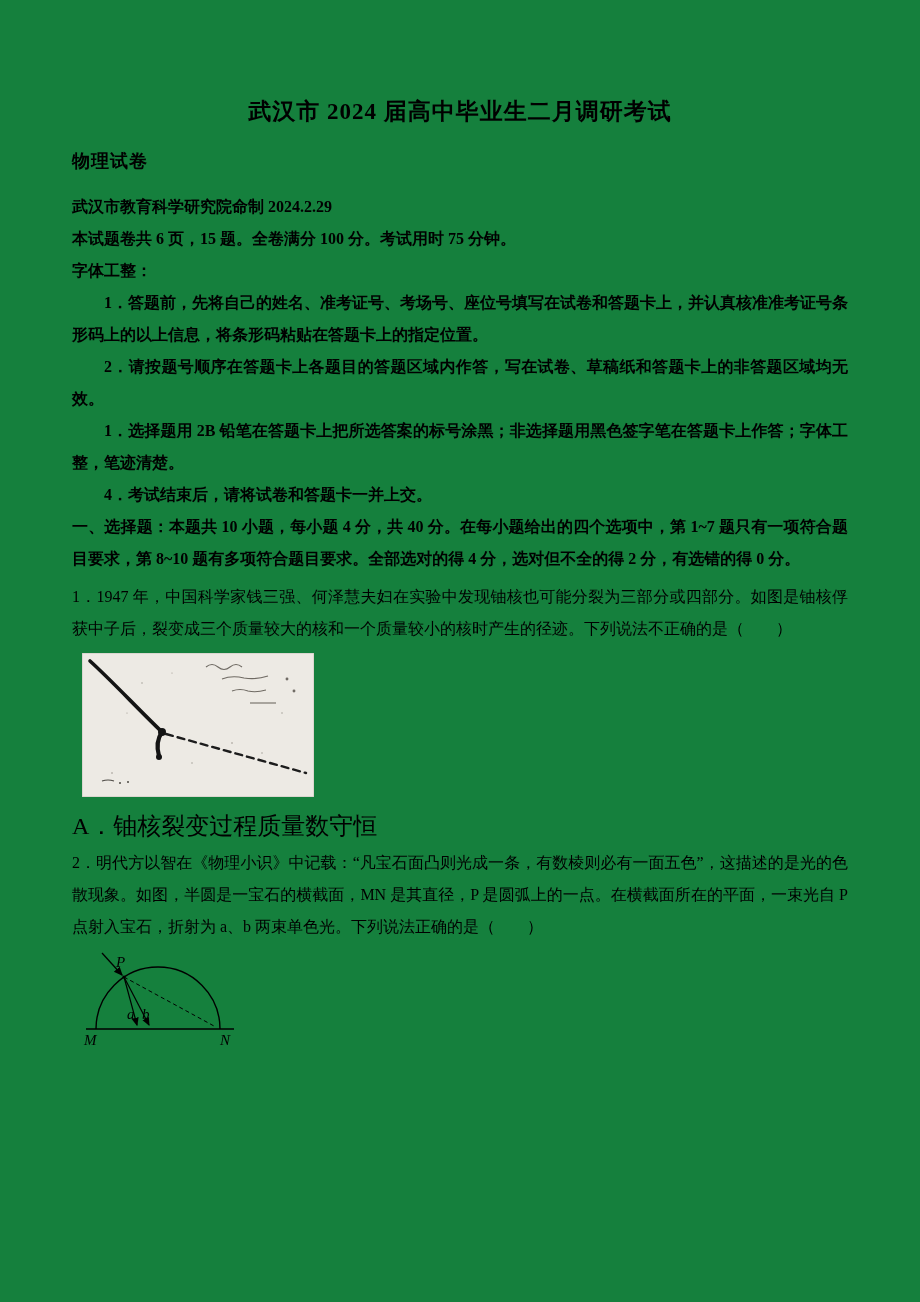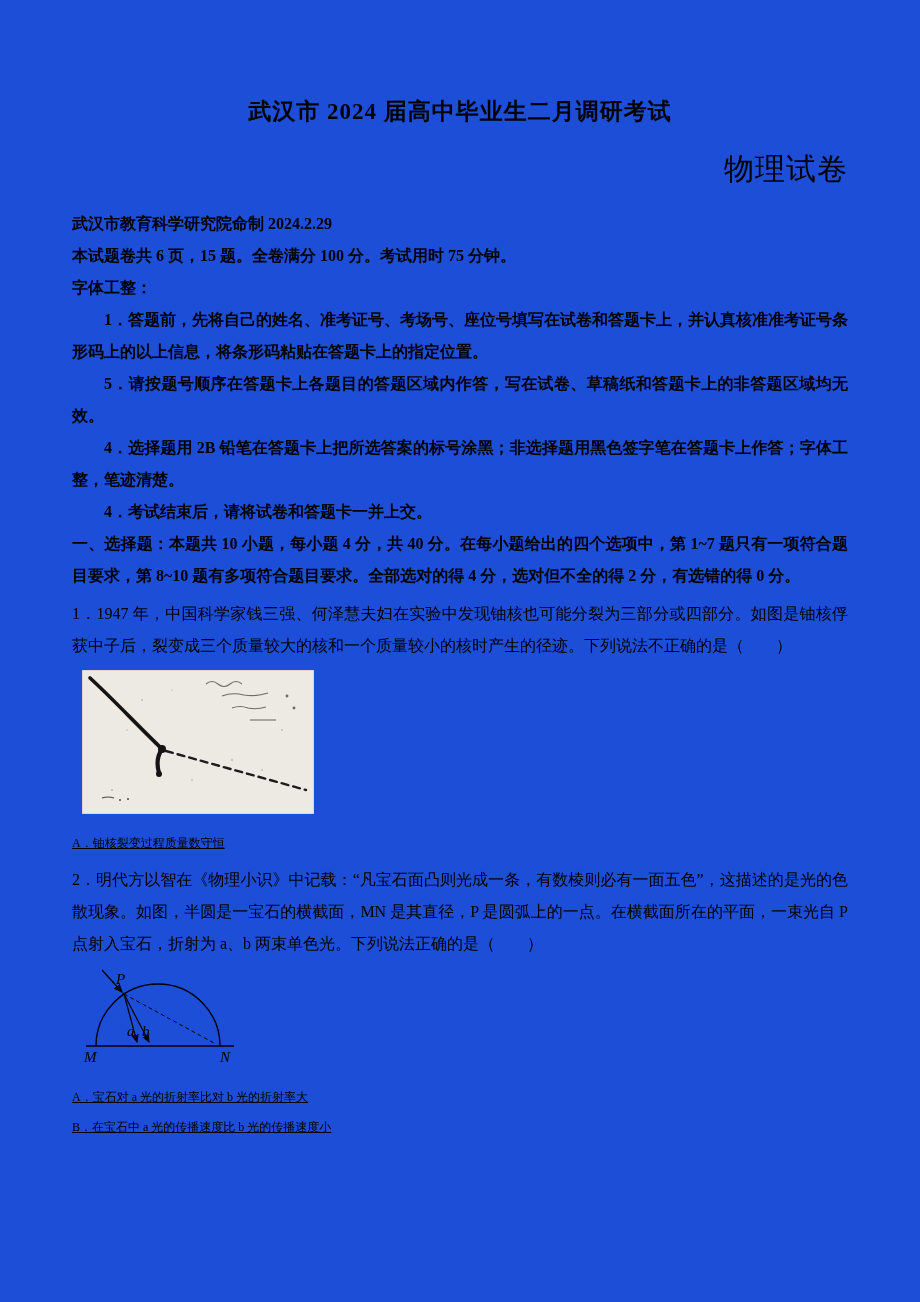--- a/index.html
+++ b/index.html
@@ -7,76 +7,75 @@
     padding: 0;
     background: #ffffff;
     font-family: "Liberation Serif", "DejaVu Serif", serif;
     color: #000000;
   }
   .page {
     width: 920px;
     height: 1302px;
     box-sizing: border-box;
     padding: 96px 72px 52px 72px;
-    background: #1d4ed8;
+    background: #15803d;
     overflow: hidden;
   }
   .title {
     text-align: center;
     font-weight: bold;
     font-size: 23px;
     margin: 0 0 22px 0;
     letter-spacing: 1px;
   }
   .subtitle {
-    text-align: right;
-    font-weight: normal;
-    font-size: 30px;
+    text-align: left;
+    font-weight: bold;
+    font-size: 18px;
     margin: 0 0 18px 0;
     letter-spacing: 1px;
   }
   p {
     margin: 0;
     font-size: 16px;
     line-height: 32px;
     text-align: justify;
   }
   .bold { font-weight: bold; }
   .indent2 { text-indent: 2em; }
   .qtext { margin-top: 6px; }
   .figure-block {
     margin: 8px 0 10px 10px;
   }
   .option {
-    font-size: 12px;
+    font-size: 24px;
     line-height: 30px;
     margin: 0;
-    text-decoration: underline;
   }
   .options { margin-top: 8px; }
   svg text {
     font-family: "Liberation Serif", "DejaVu Serif", serif;
   }
   .fig-label { font-style: italic; font-size: 15px; }
 </style>
 </head>
 <body>
 
 <div class="page">
 
   <h1 class="title">武汉市 2024 届高中毕业生二月调研考试</h1>
   <h2 class="subtitle">物理试卷</h2>
 
   <p class="bold">武汉市教育科学研究院命制 2024.2.29</p>
   <p class="bold">本试题卷共 6 页，15 题。全卷满分 100 分。考试用时 75 分钟。</p>
   <p class="bold">字体工整：</p>
 
   <p class="bold indent2">1．答题前，先将自己的姓名、准考证号、考场号、座位号填写在试卷和答题卡上，并认真核准准考证号条形码上的以上信息，将条形码粘贴在答题卡上的指定位置。</p>
-  <p class="bold indent2">5．请按题号顺序在答题卡上各题目的答题区域内作答，写在试卷、草稿纸和答题卡上的非答题区域均无效。</p>
-  <p class="bold indent2">4．选择题用 2B 铅笔在答题卡上把所选答案的标号涂黑；非选择题用黑色签字笔在答题卡上作答；字体工整，笔迹清楚。</p>
+  <p class="bold indent2">2．请按题号顺序在答题卡上各题目的答题区域内作答，写在试卷、草稿纸和答题卡上的非答题区域均无效。</p>
+  <p class="bold indent2">1．选择题用 2B 铅笔在答题卡上把所选答案的标号涂黑；非选择题用黑色签字笔在答题卡上作答；字体工整，笔迹清楚。</p>
   <p class="bold indent2">4．考试结束后，请将试卷和答题卡一并上交。</p>
 
   <p class="bold">一、选择题：本题共 10 小题，每小题 4 分，共 40 分。在每小题给出的四个选项中，第 1~7 题只有一项符合题目要求，第 8~10 题有多项符合题目要求。全部选对的得 4 分，选对但不全的得 2 分，有选错的得 0 分。</p>
 
   <p class="qtext">1．1947 年，中国科学家钱三强、何泽慧夫妇在实验中发现铀核也可能分裂为三部分或四部分。如图是铀核俘获中子后，裂变成三个质量较大的核和一个质量较小的核时产生的径迹。下列说法不正确的是（　　）</p>
 
   <div class="figure-block">
     <svg width="232" height="144" viewBox="0 0 232 144">
       <rect x="0" y="0" width="232" height="144" fill="#edeae4" stroke="#c8c4bb" stroke-width="1"></rect>
 
@@ -145,18 +144,14 @@
       <line x1="42" y1="26" x2="132" y2="75" stroke="#000" stroke-width="1" stroke-dasharray="4 3"></line>
 
       <text class="fig-label" x="34" y="16">P</text>
       <text class="fig-label" x="45" y="68">a</text>
       <text class="fig-label" x="60" y="68">b</text>
       <text class="fig-label" x="2" y="94">M</text>
       <text class="fig-label" x="138" y="94">N</text>
     </svg>
   </div>
 
-  <div class="options">
-    <p class="option">A．宝石对 a 光的折射率比对 b 光的折射率大</p>
-    <p class="option">B．在宝石中 a 光的传播速度比 b 光的传播速度小</p>
-  </div>
 
 </div>
 
 </body></html>

